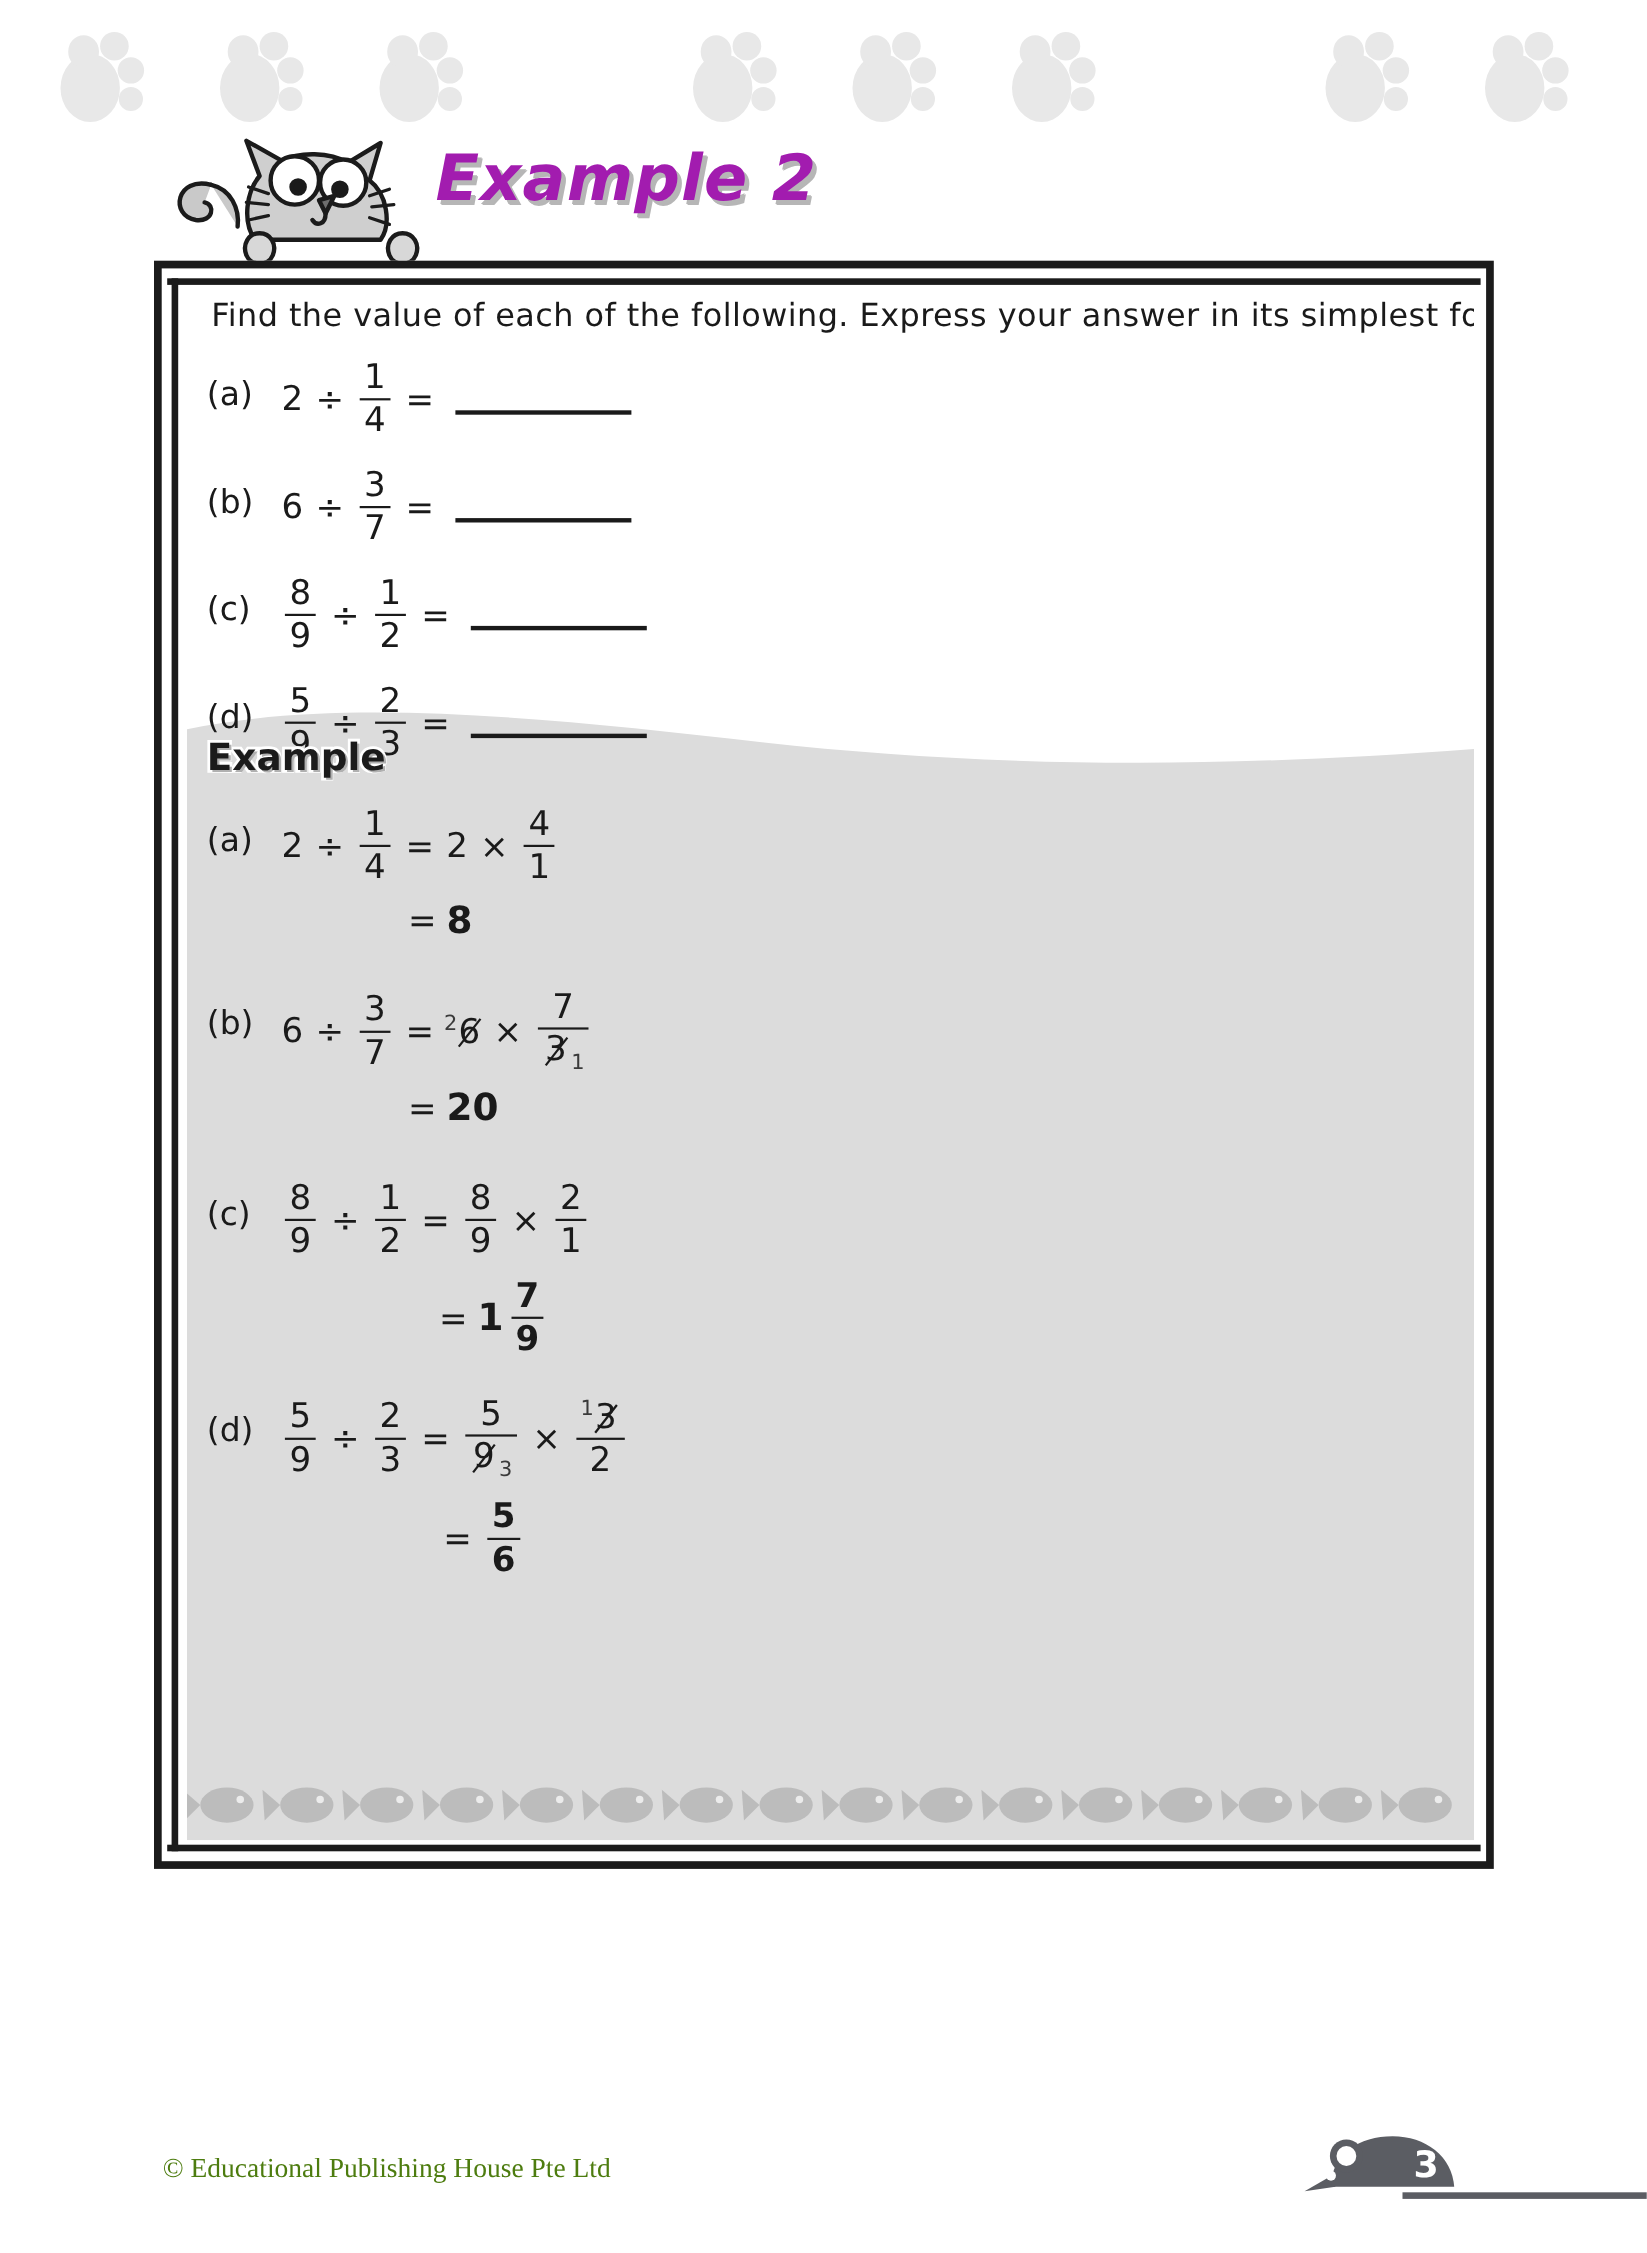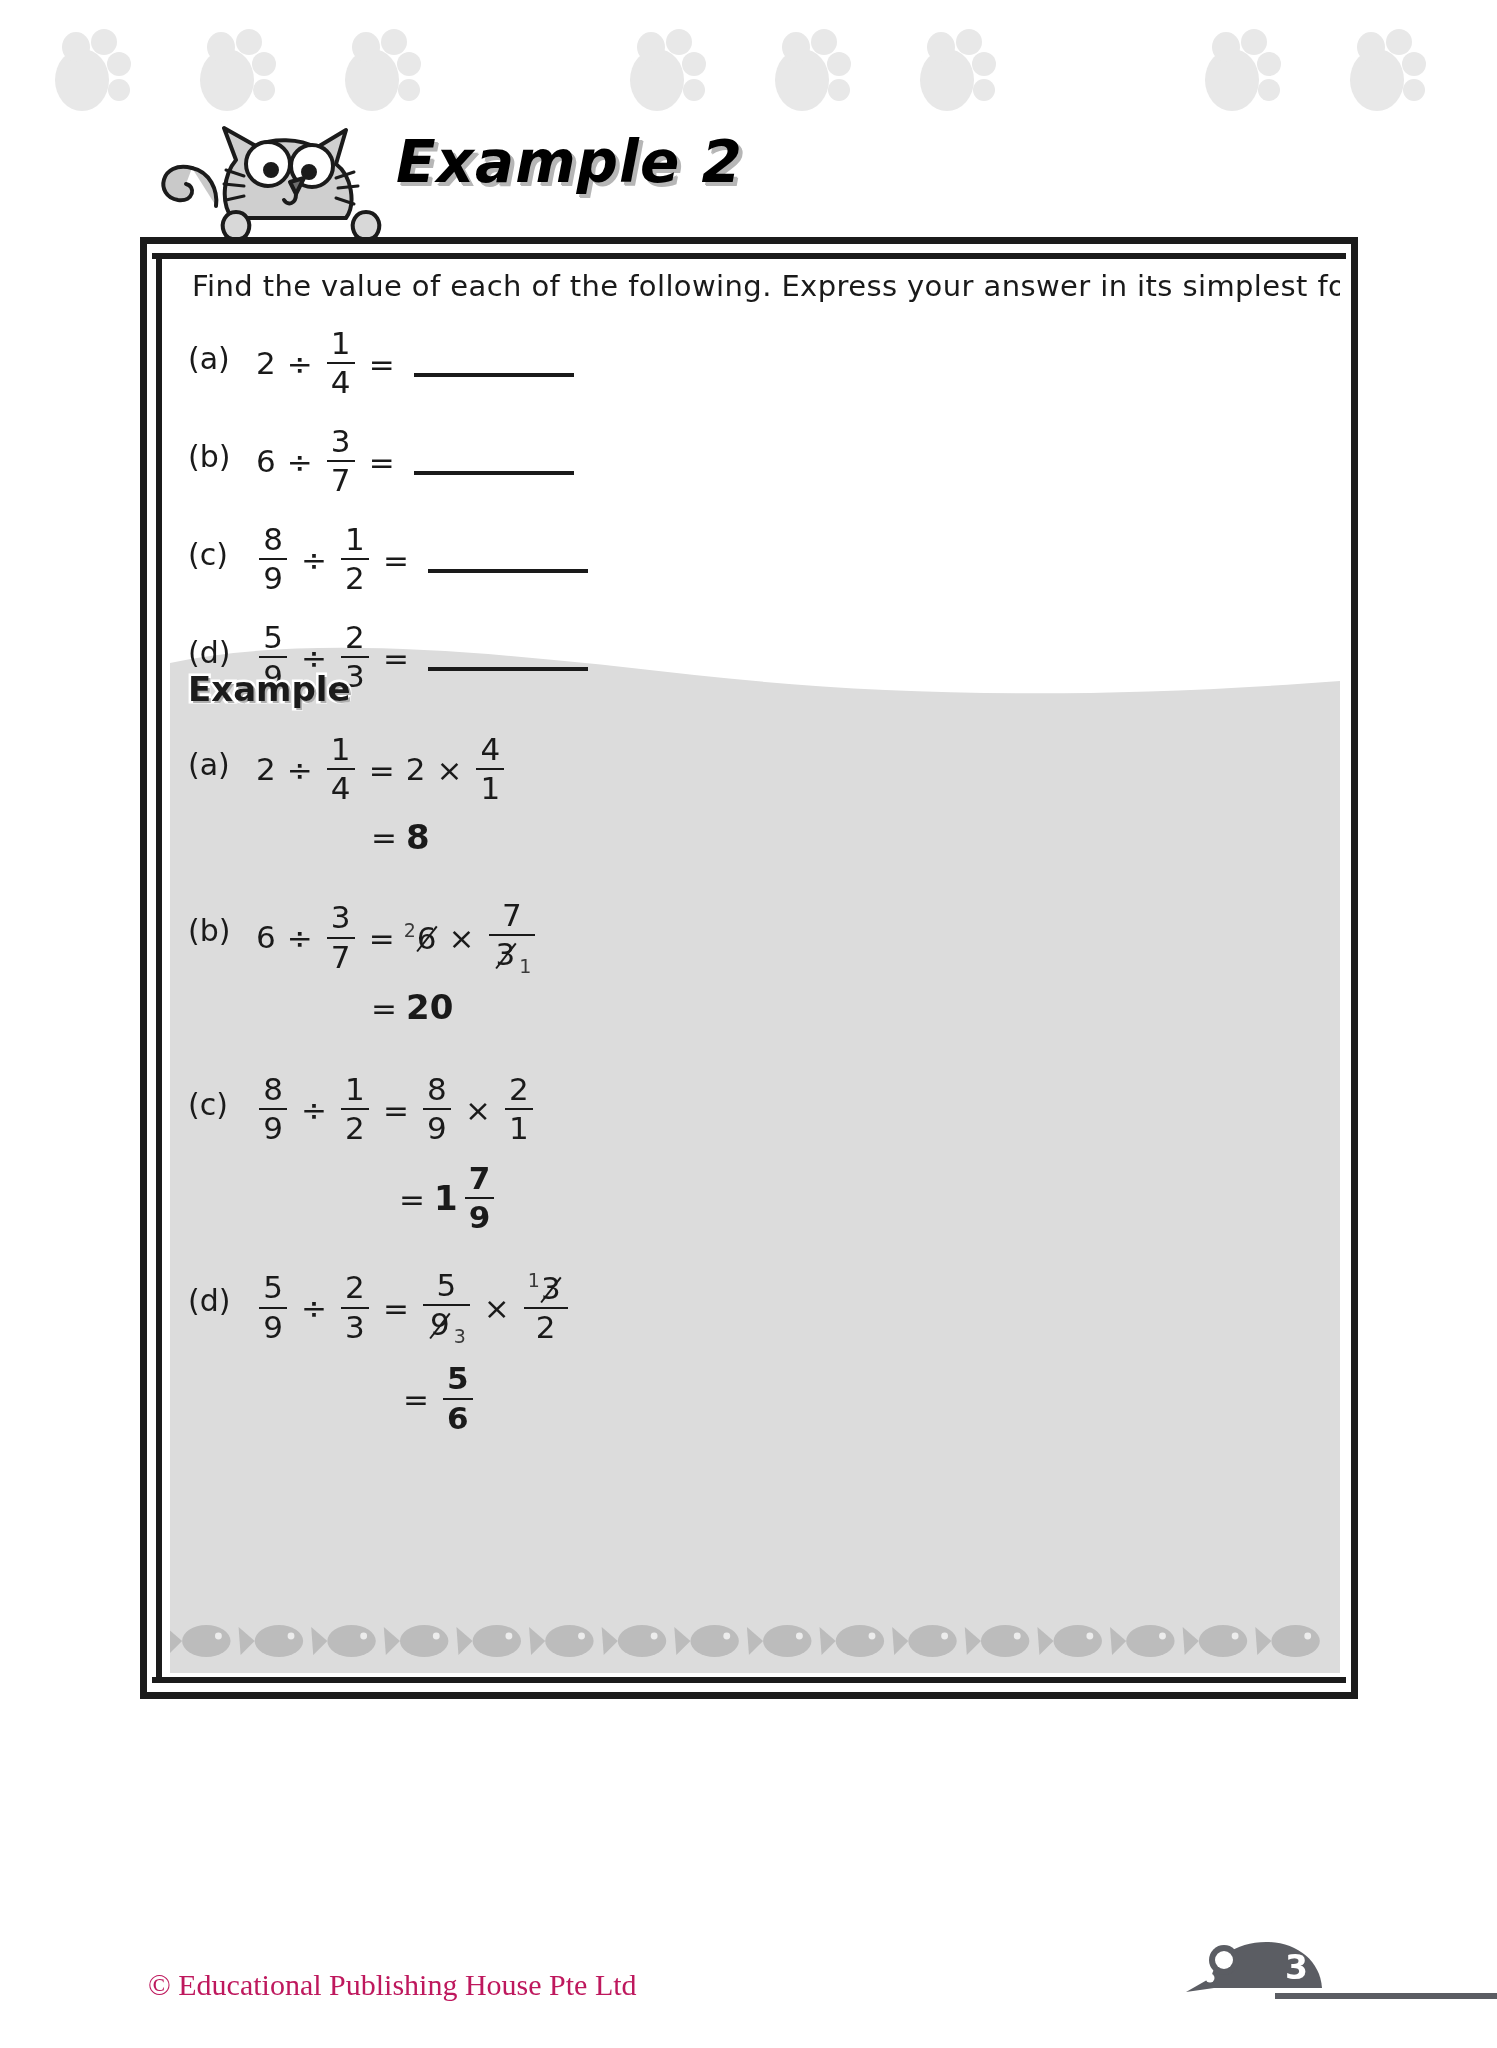--- a/index.html
+++ b/index.html
@@ -85,21 +85,21 @@
   .cat-art svg { display:block; width:100%; height:100%; }
   .example-title {
     position: absolute;
     left: 256px;
     top: 8px;
     font-family: "DejaVu Sans", sans-serif;
     font-weight: 700;
     font-style: italic;
     font-size: 58px;
     letter-spacing: 1px;
-    color: #000000;
+    color: #a21caf;
     -webkit-text-stroke: 7px #ffffff;
     paint-order: stroke fill;
     text-shadow:
        3px 3px 0 #b6b6b6,
        4px 4px 0 #b6b6b6;
     white-space: nowrap;
   }
 
   
   .content {
@@ -268,24 +268,23 @@
     font-size: 34px;
     margin-right: 2px;
   }
 
   
   .footer-copyright {
     position: absolute;
     left: 148px;
     top: 1958px;
     font-family: "Liberation Serif", serif;
-    font-size: 30px;
-    color: #be185d;
+    font-size: 25px;
+    color: #4d7c0f;
     white-space: nowrap;
-    margin-top: 10px;
   }
   .footer-rule {
     position: absolute;
     left: 1275px;
     top: 1993px;
     width: 222px;
     height: 6px;
     background: #5b5d63;
   }
   .page-badge {

